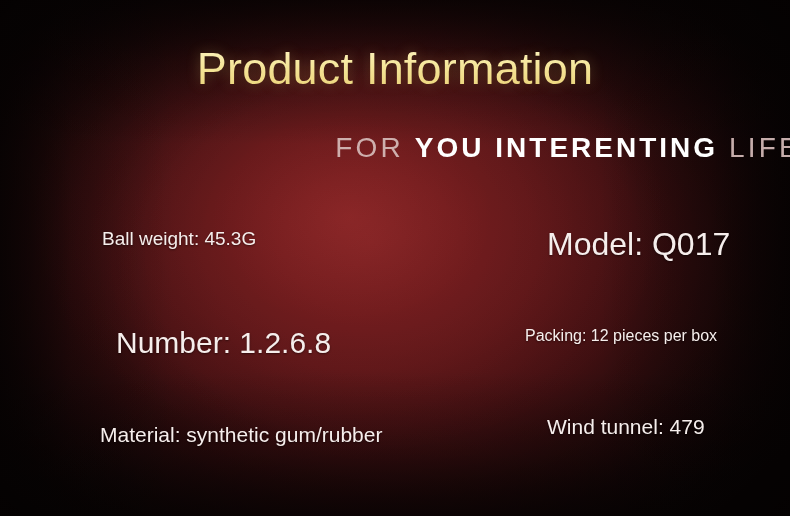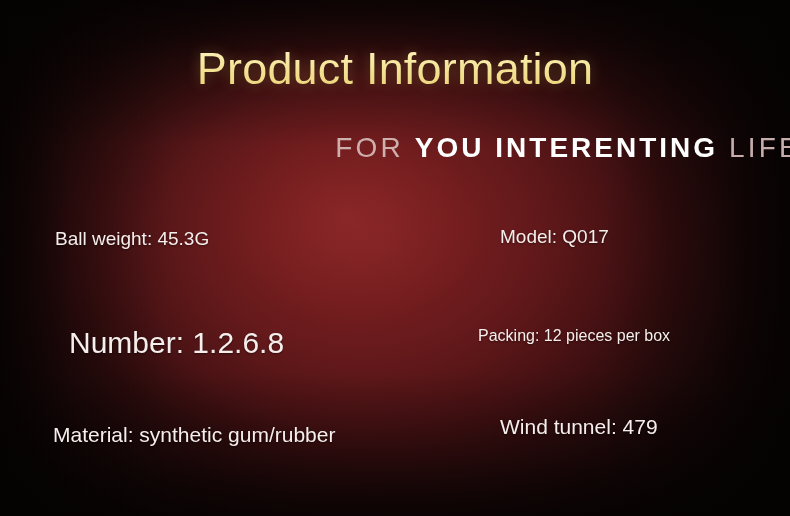--- a/index.html
+++ b/index.html
@@ -121,30 +121,31 @@
     font-weight: 700;
     letter-spacing: 3.0px;
   }
 
   .spec {
     position: absolute;
     color: #f6eeec;
     font-weight: 400;
     white-space: nowrap;
     text-shadow: 0 1px 2px rgba(0,0,0,0.45);
+    margin-left: 47px;
   }
   .spec.wrap { white-space: normal; }
 
   
   #spec-ball-weight { left: 55px;  top: 228px; font-size: 19px; }
   #spec-number      { left: 69px;  top: 326px; font-size: 30px; }
   #spec-material    { left: 53px;  top: 423px; font-size: 21px; }
 
   
-  #spec-model       { left: 500px; top: 226px; font-size: 19px; text-align: center; }
+  #spec-model       { left: 500px; top: 226px; font-size: 32px; text-align: center; }
   #spec-packing     { left: 478px; top: 327px; font-size: 16px; }
   #spec-wind-tunnel { left: 500px; top: 415px; font-size: 21px; line-height: 1.14; width: 180px; }
 </style>
 </head>
 <body>
 
 <div id="banner">
 
   <div id="bg-base"></div>
   <div id="bg-warm"></div>

